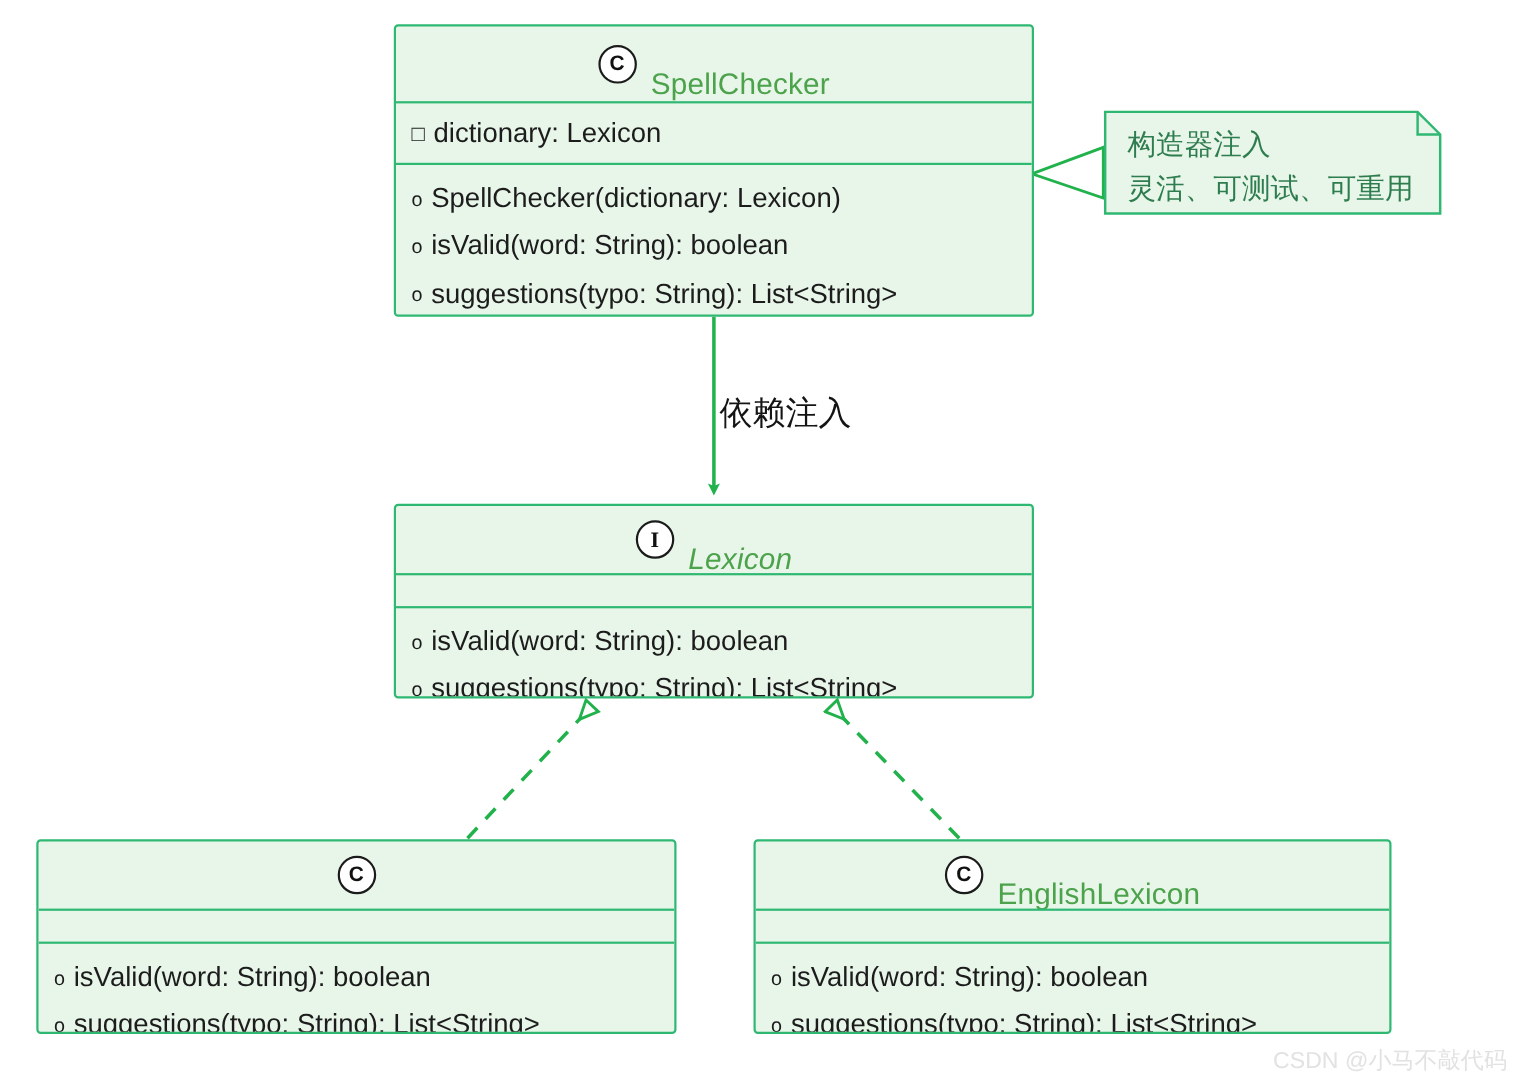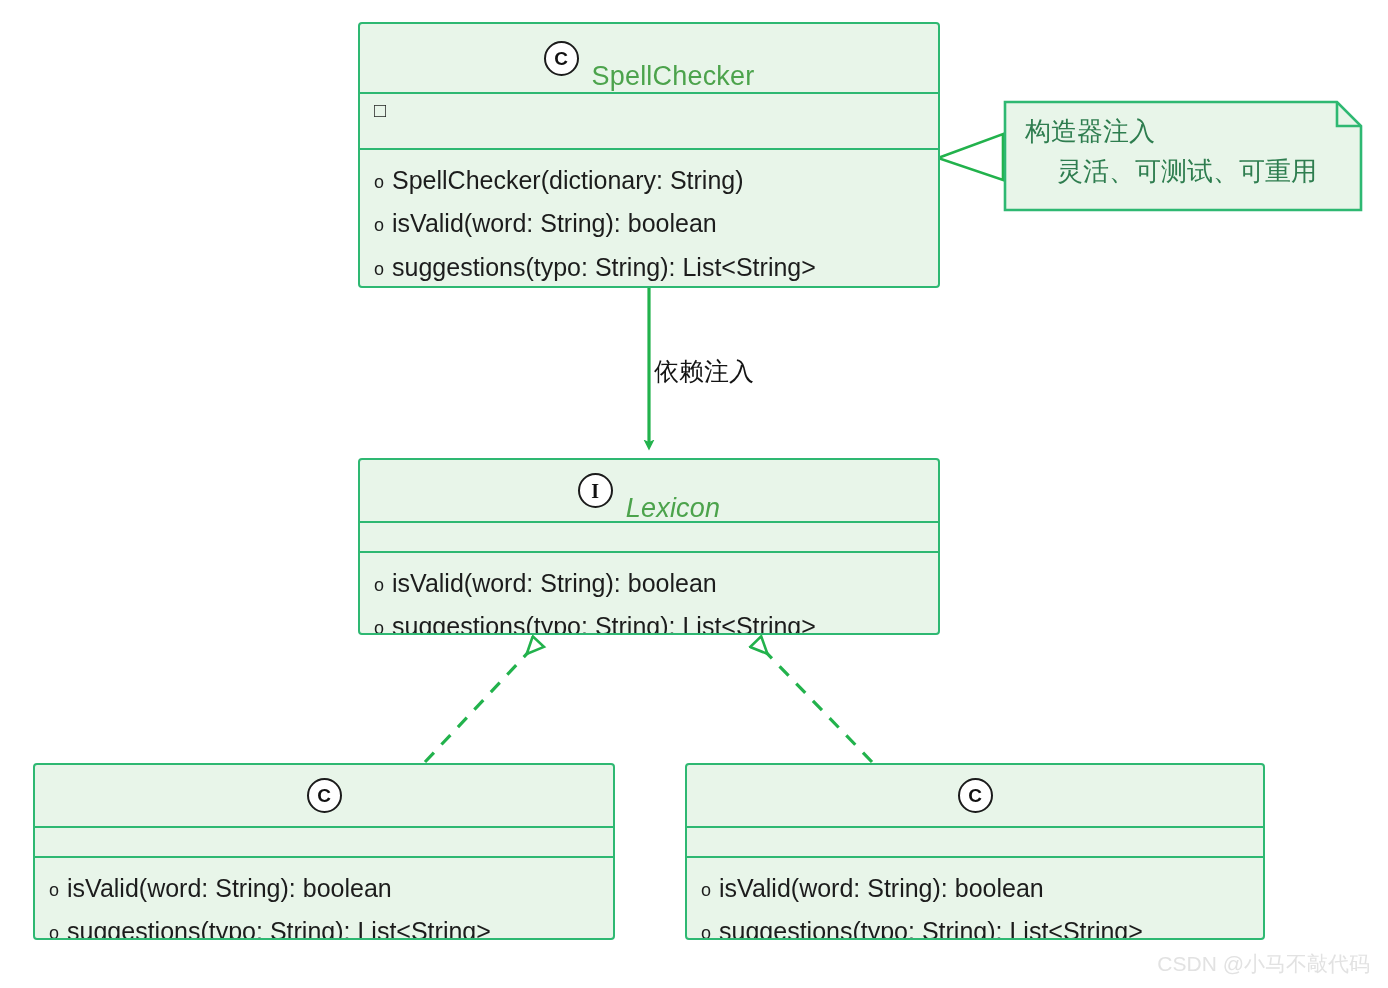--- a/index.html
+++ b/index.html
@@ -125,21 +125,21 @@
   .edge-layer {
     position: absolute;
     left: 0;
     top: 0;
     width: 1388px;
     height: 988px;
     pointer-events: none;
   }
   .edge-label {
     position: absolute;
-    font-size: 25px;
+    font-size: 30px;
     color: #141414;
     white-space: nowrap;
   }
 
   
   .watermark {
     position: absolute;
     right: 18px;
     bottom: 10px;
     font-size: 21px;
@@ -175,45 +175,46 @@
   <div class="edge-label" style="left:654px; top:355px;">依赖注入</div>
 
   <div class="uml-box" style="left:358px; top:22px; width:582px; height:266px;">
     <div class="compartment header" style="height:68px;">
       <span class="type-icon">C</span>
       <span class="type-name">SpellChecker</span>
     </div>
     <div class="compartment members" style="height:56px; padding-top:6px;">
       <div class="member">
         <span class="marker">□</span>
-      </div>
-    </div>
-    <div class="compartment members">
-      <div class="member">
-        <span class="marker op">o</span>
-        <span>SpellChecker(dictionary: String)</span>
-      </div>
-      <div class="member">
-        <span class="marker op">o</span>
-        <span>isValid(word: String): boolean</span>
-      </div>
-      <div class="member">
-        <span class="marker op">o</span>
-        <span>suggestions(typo: String): List&lt;String&gt;</span>
-      </div>
-    </div>
-  </div>
-
-  <div class="uml-note" style="left:1003px; top:100px; width:360px; height:112px;">
+        <span>dictionary: Lexicon</span>
+      </div>
+    </div>
+    <div class="compartment members">
+      <div class="member">
+        <span class="marker op">o</span>
+        <span>SpellChecker(dictionary: Lexicon)</span>
+      </div>
+      <div class="member">
+        <span class="marker op">o</span>
+        <span>isValid(word: String): boolean</span>
+      </div>
+      <div class="member">
+        <span class="marker op">o</span>
+        <span>suggestions(typo: String): List&lt;String&gt;</span>
+      </div>
+    </div>
+  </div>
+
+  <div class="uml-note" style="left:1003px; top:100px; width:308px; height:112px;">
     <svg class="note-body" viewBox="0 0 360 112" xmlns="http://www.w3.org/2000/svg" preserveAspectRatio="none">
       <path d="M2,2 L334,2 L358,26 L358,110 L2,110 Z" fill="#e8f5e9" stroke="#2eb872" stroke-width="2.6" stroke-linejoin="miter"></path>
       <path d="M334,2 L334,26 L358,26" fill="none" stroke="#2eb872" stroke-width="2.6" stroke-linejoin="miter"></path>
     </svg>
     <div class="note-text">构造器注入</div>
-    <div class="note-text" style="top:53px;text-align:center;">灵活、可测试、可重用</div>
+    <div class="note-text" style="top:53px;">灵活、可测试、可重用</div>
   </div>
 
   <div class="uml-box" style="left:358px; top:458px; width:582px; height:177px;">
     <div class="compartment header" style="height:61px;">
       <span class="type-icon iface">I</span>
       <span class="type-name italic">Lexicon</span>
     </div>
     <div class="compartment empty-compartment"></div>
     <div class="compartment members">
       <div class="member">
@@ -240,20 +241,21 @@
       <div class="member">
         <span class="marker op">o</span>
         <span>suggestions(typo: String): List&lt;String&gt;</span>
       </div>
     </div>
   </div>
 
   <div class="uml-box" style="left:685px; top:763px; width:580px; height:177px;">
     <div class="compartment header" style="height:61px;">
       <span class="type-icon">C</span>
+      <span class="type-name">EnglishLexicon</span>
     </div>
     <div class="compartment empty-compartment"></div>
     <div class="compartment members">
       <div class="member">
         <span class="marker op">o</span>
         <span>isValid(word: String): boolean</span>
       </div>
       <div class="member">
         <span class="marker op">o</span>
         <span>suggestions(typo: String): List&lt;String&gt;</span>

